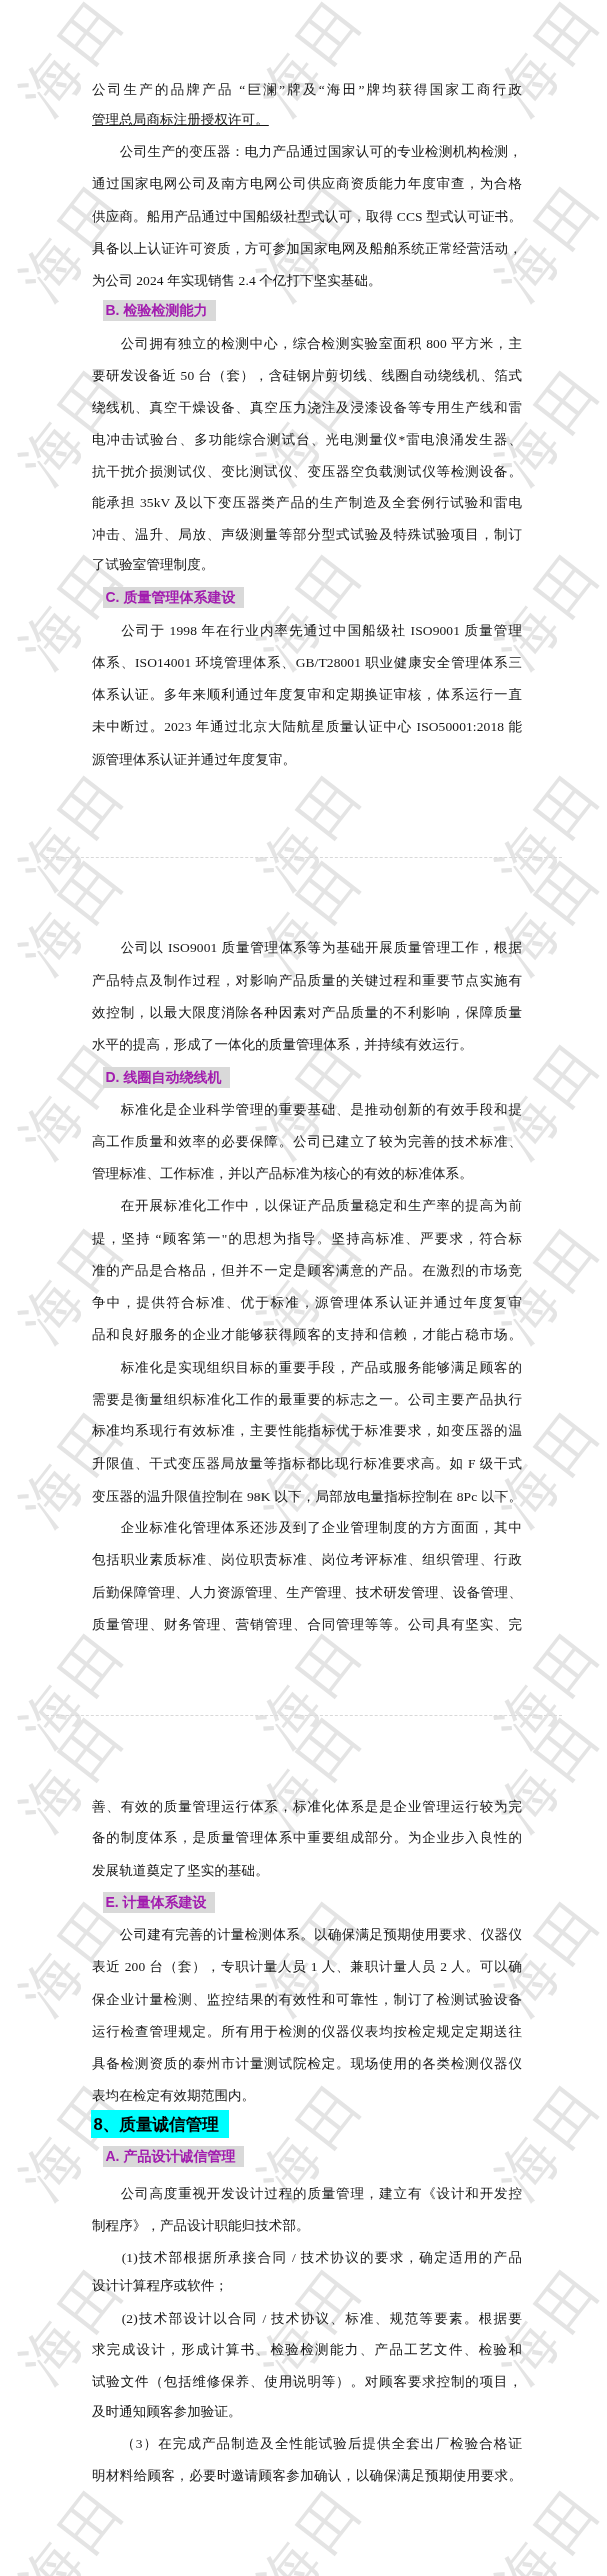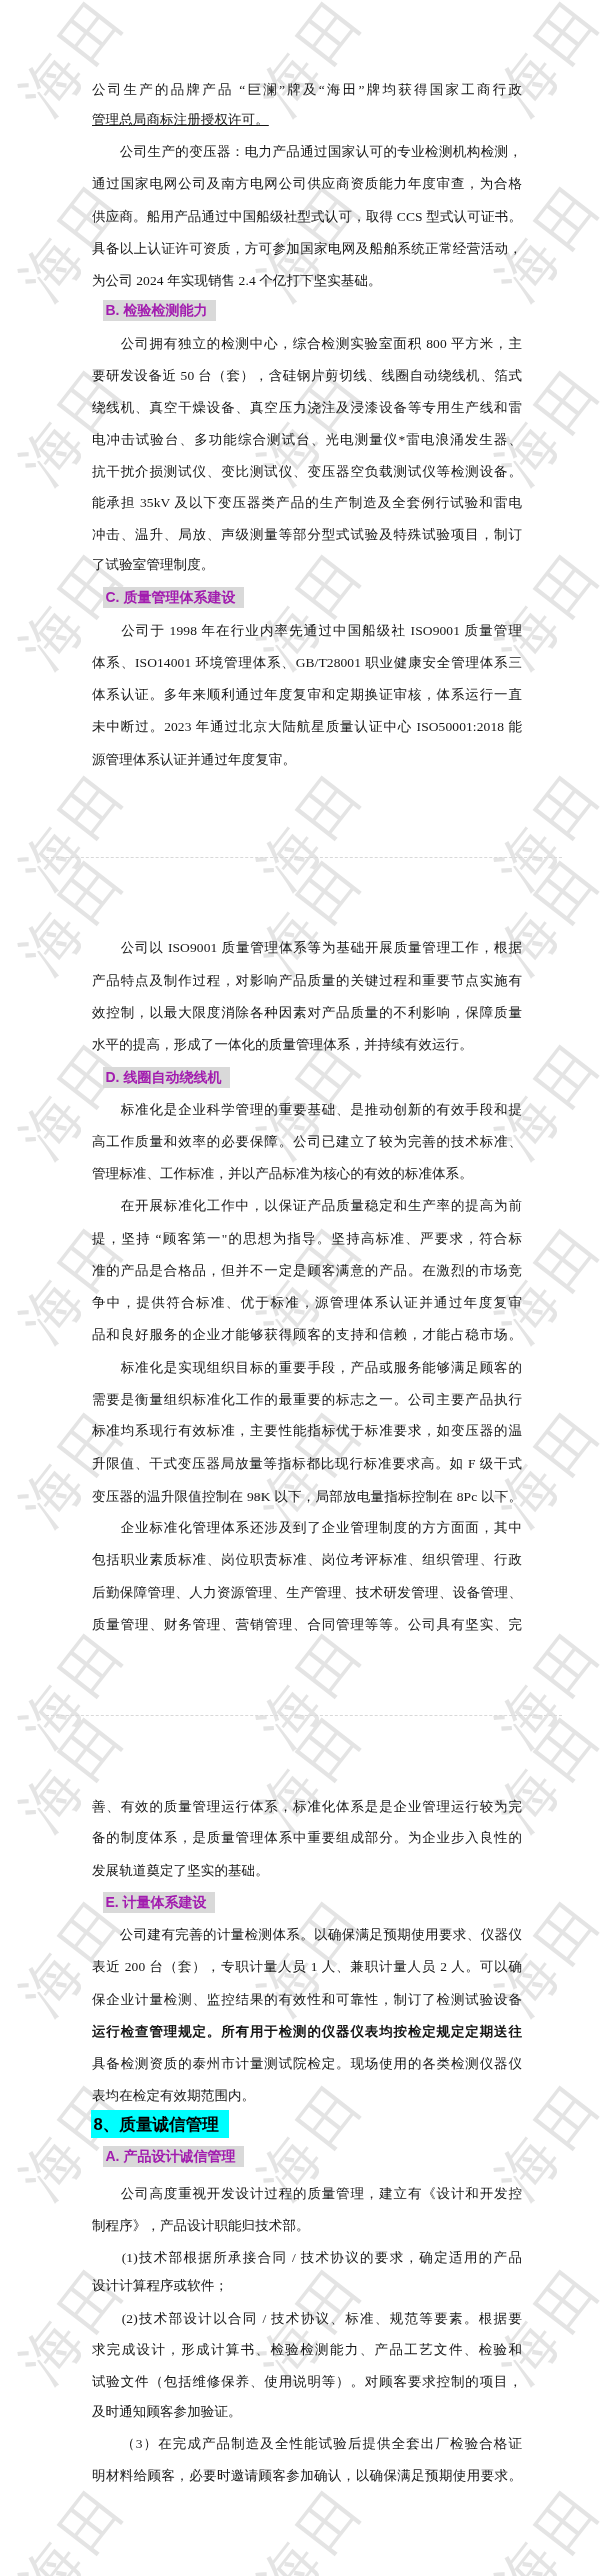--- a/index.html
+++ b/index.html
@@ -174,21 +174,21 @@
       <div class="line fill" style="top: 1550px;">包括职业素质标准、岗位职责标准、岗位考评标准、组织管理、行政</div>
       <div class="line fill" style="top: 1583px;">后勤保障管理、人力资源管理、生产管理、技术研发管理、设备管理、</div>
       <div class="line fill" style="top: 1615px;">质量管理、财务管理、营销管理、合同管理等等。公司具有坚实、完</div>
       <div class="line fill" style="top: 1797px;">善、有效的质量管理运行体系，标准化体系是是企业管理运行较为完</div>
       <div class="line fill" style="top: 1828px;">备的制度体系，是质量管理体系中重要组成部分。为企业步入良性的</div>
       <div class="line" style="top: 1861px;">发展轨道奠定了坚实的基础。</div>
       <div class="section-heading" style="top: 1892px;">E. 计量体系建设</div>
       <div class="line fill" style="top: 1925px;">　　公司建有完善的计量检测体系。以确保满足预期使用要求、仪器仪</div>
       <div class="line fill" style="top: 1957px;">表近 200 台（套），专职计量人员 1 人、兼职计量人员 2 人。可以确</div>
       <div class="line fill" style="top: 1990px;">保企业计量检测、监控结果的有效性和可靠性，制订了检测试验设备</div>
-      <div class="line fill" style="top: 2022px; font-weight: bold;">运行检查管理规定。所有用于检测的仪器仪表均按检定规定定期送往</div>
+      <div class="line fill" style="top: 2022px;">运行检查管理规定。所有用于检测的仪器仪表均按检定规定定期送往</div>
       <div class="line fill" style="top: 2054px;">具备检测资质的泰州市计量测试院检定。现场使用的各类检测仪器仪</div>
       <div class="line" style="top: 2086px;">表均在检定有效期范围内。</div>
       <div class="chapter-heading" style="top: 2110px;">8、质量诚信管理</div>
       <div class="section-heading" style="top: 2146px;">A. 产品设计诚信管理</div>
       <div class="line fill" style="top: 2184px;">　　公司高度重视开发设计过程的质量管理，建立有《设计和开发控</div>
       <div class="line" style="top: 2216px;">制程序》，产品设计职能归技术部。</div>
       <div class="line fill" style="top: 2248px;">　　(1)技术部根据所承接合同 / 技术协议的要求，确定适用的产品</div>
       <div class="line" style="top: 2276px;">设计计算程序或软件；</div>
       <div class="line fill" style="top: 2309px;">　　(2)技术部设计以合同 / 技术协议、标准、规范等要素。根据要</div>
       <div class="line fill" style="top: 2340px;">求完成设计，形成计算书、检验检测能力、产品工艺文件、检验和</div>

